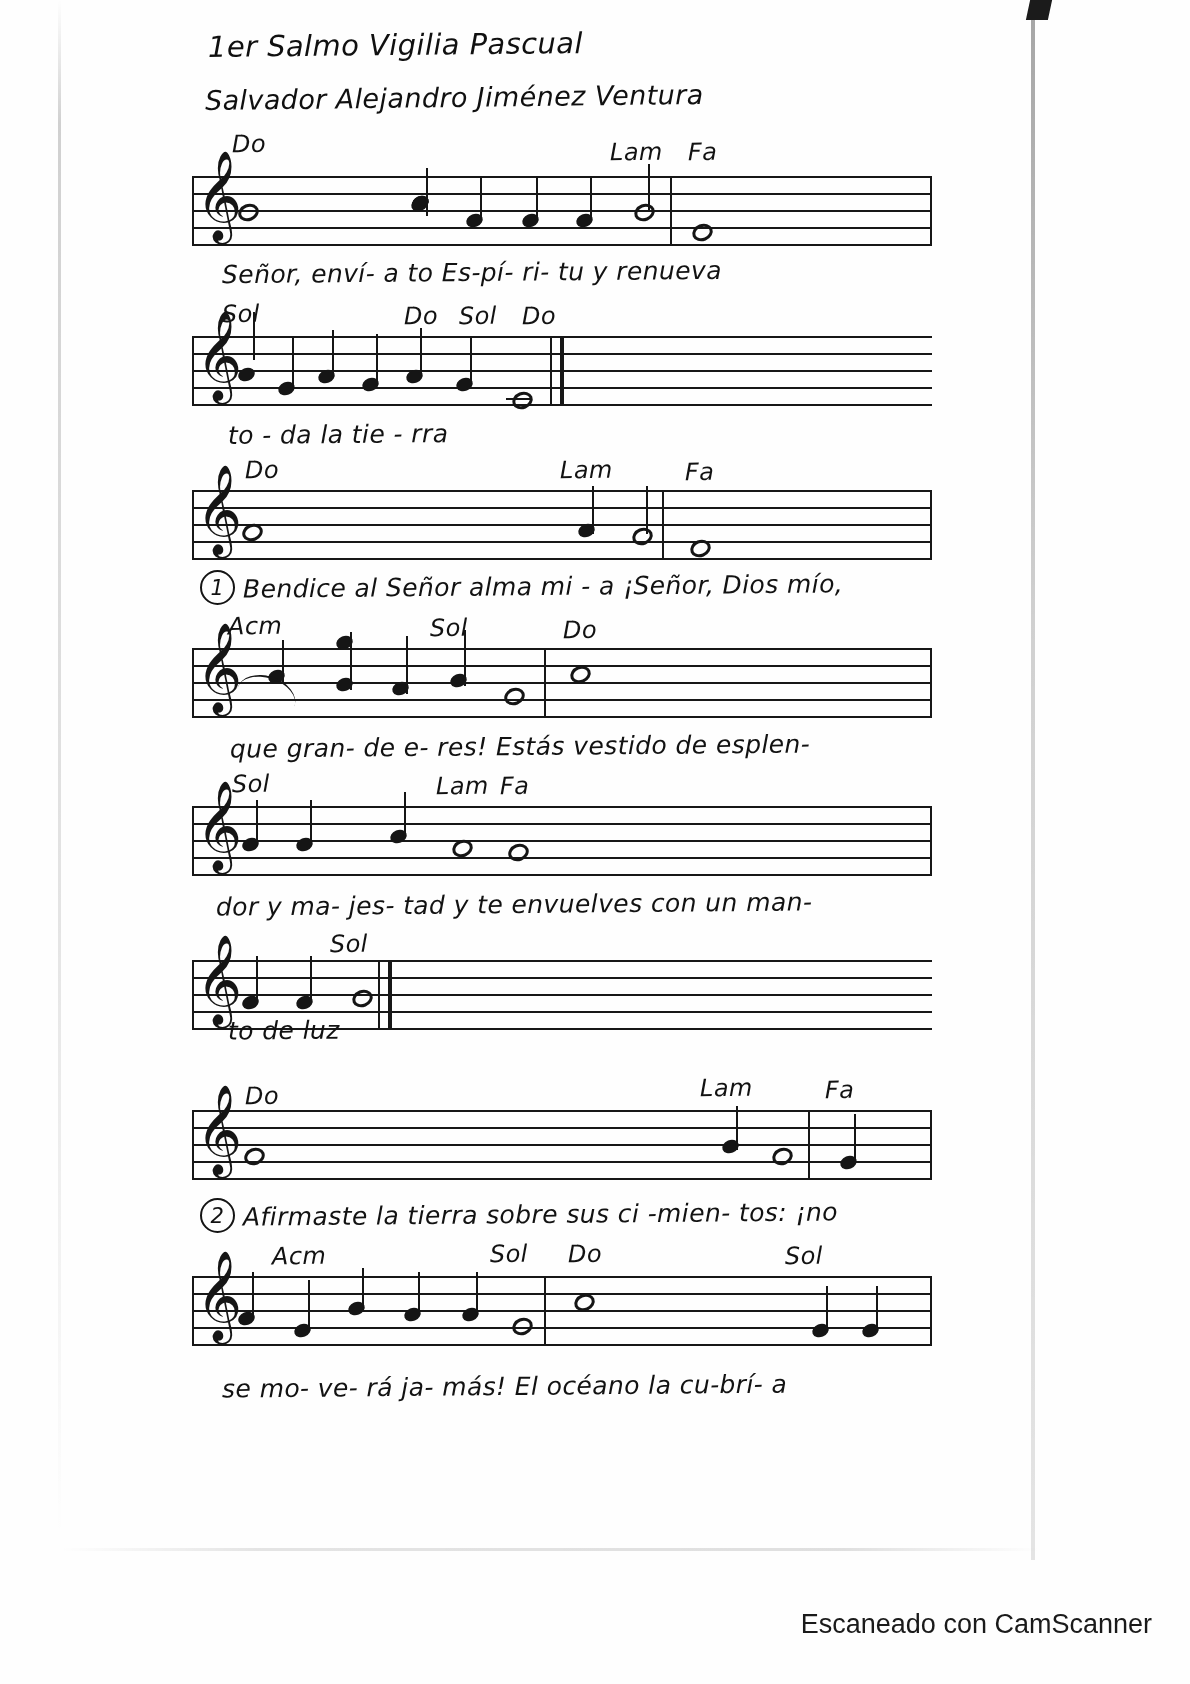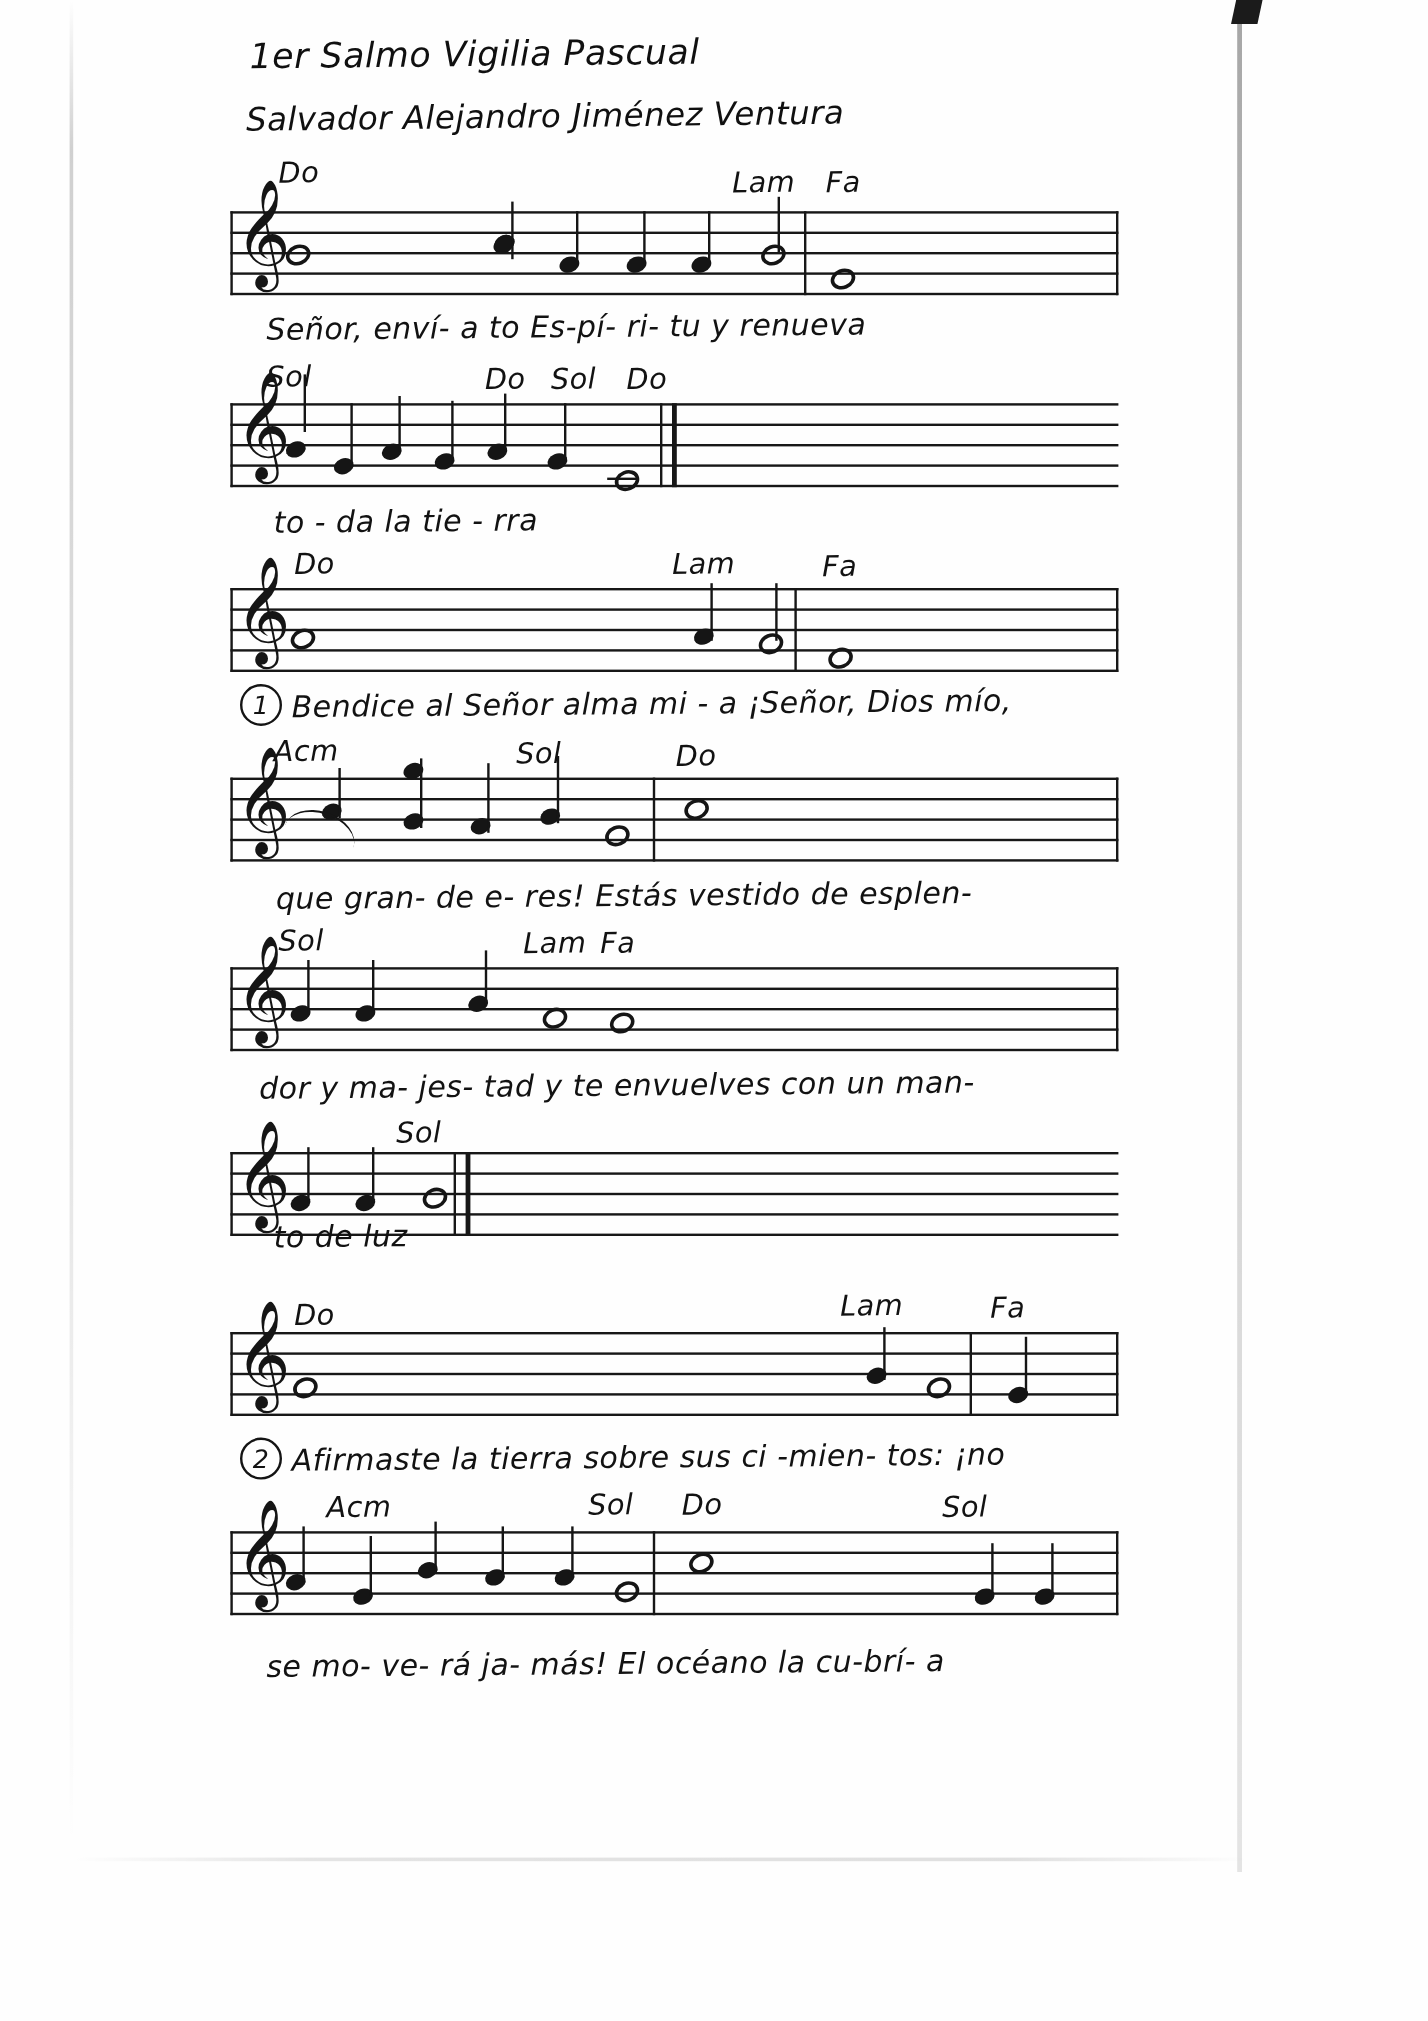--- a/index.html
+++ b/index.html
@@ -537,13 +537,14 @@
     <div style="position:absolute;left:308px;top:1280px;width:2.4px;height:50px;background:#151515;"></div>
     <div style="position:absolute;left:362px;top:1268px;width:2.4px;height:42px;background:#151515;"></div>
     <div style="position:absolute;left:418px;top:1272px;width:2.4px;height:42px;background:#151515;"></div>
     <div style="position:absolute;left:476px;top:1272px;width:2.4px;height:42px;background:#151515;"></div>
     <div style="position:absolute;left:826px;top:1286px;width:2.4px;height:46px;background:#151515;"></div>
     <div style="position:absolute;left:876px;top:1286px;width:2.4px;height:46px;background:#151515;"></div>
 
     <div class="lyrics hand" style="left:222px; top:1372px;">se  mo- ve- rá  ja- más! El océano la cu-brí- a</div>
   </div>
 
+  <div id="camscanner">Escaneado con CamScanner</div>
 </div>
 
 </body></html>

